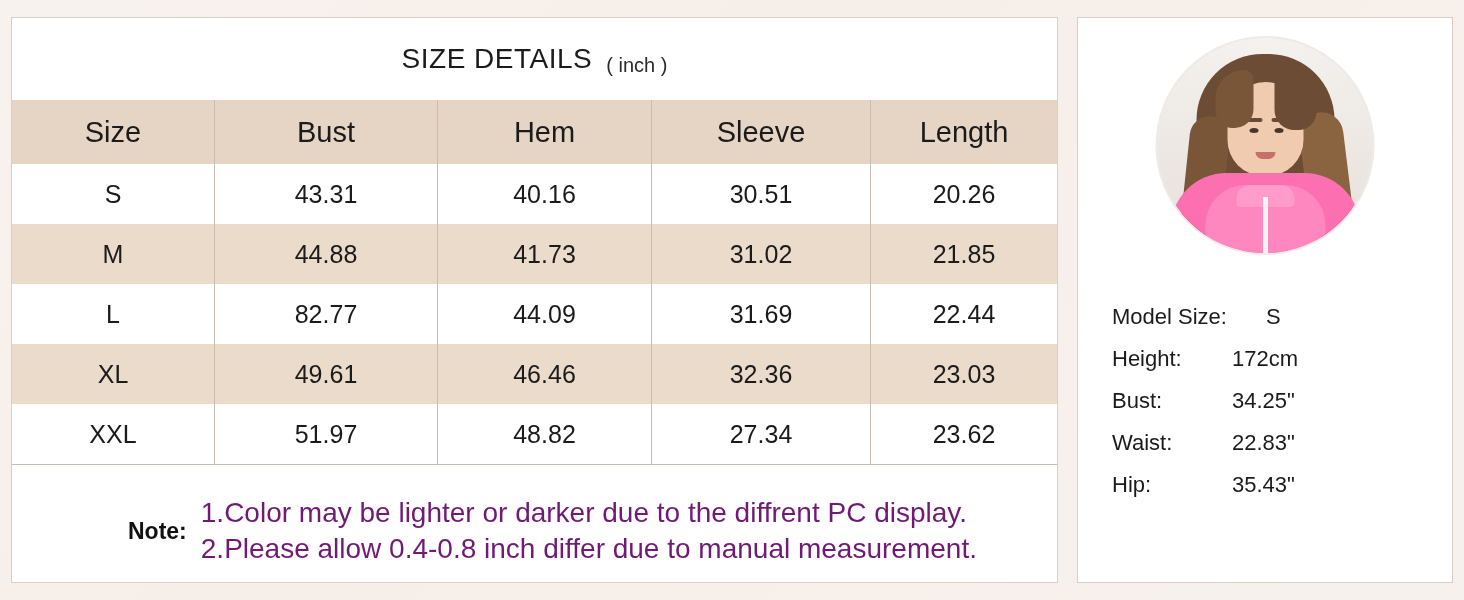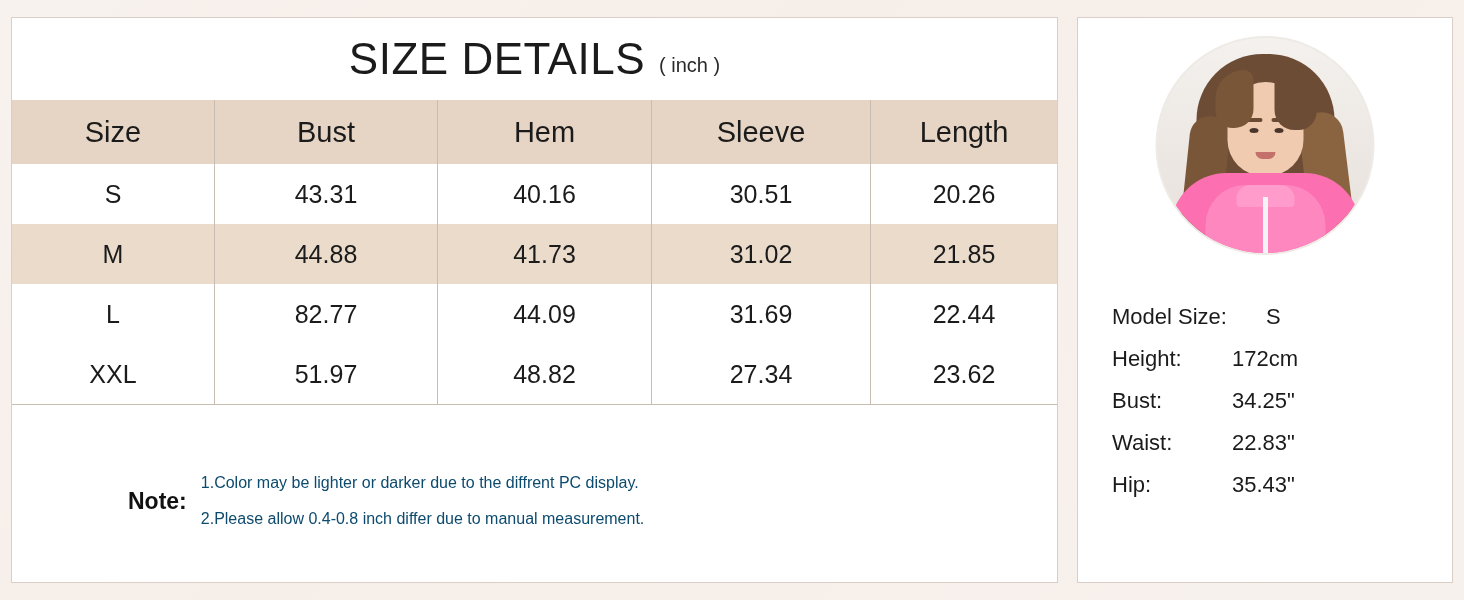--- a/index.html
+++ b/index.html
@@ -37,21 +37,21 @@
   }
   .size-title-row {
     height: 82px;
     display: flex;
     align-items: center;
     justify-content: center;
     gap: 14px;
     background: #ffffff;
   }
   .size-title {
-    font-size: 44px;
+    font-size: 28px;
     letter-spacing: 0.5px;
     color: #1b1b1b;
     font-weight: normal;
   }
   .size-unit {
     font-size: 20px;
     color: #2b2b2b;
     padding-top: 12px;
   }
   table.size-table {
@@ -112,22 +112,22 @@
     color: #111;
     padding-left: 116px;
     padding-right: 14px;
     line-height: 34px;
   }
   .note-lines {
     display: flex;
     flex-direction: column;
   }
   .note-lines span {
-    font-size: 16px;
-    color: #0c4a6e;
+    font-size: 28px;
+    color: #701a75;
     line-height: 36px;
     white-space: nowrap;
   }
   
   .model-panel {
     position: absolute;
     left: 1077px;
     top: 17px;
     width: 376px;
     height: 566px;
@@ -345,20 +345,27 @@
           <td>41.73</td>
           <td>31.02</td>
           <td>21.85</td>
         </tr>
         <tr class="odd">
           <td class="sizecell">L</td>
           <td>82.77</td>
           <td>44.09</td>
           <td>31.69</td>
           <td>22.44</td>
+        </tr>
+        <tr class="even">
+          <td class="sizecell">XL</td>
+          <td>49.61</td>
+          <td>46.46</td>
+          <td>32.36</td>
+          <td>23.03</td>
         </tr>
         <tr class="odd">
           <td class="sizecell">XXL</td>
           <td>51.97</td>
           <td>48.82</td>
           <td>27.34</td>
           <td>23.62</td>
         </tr>
       </tbody>
     </table>

